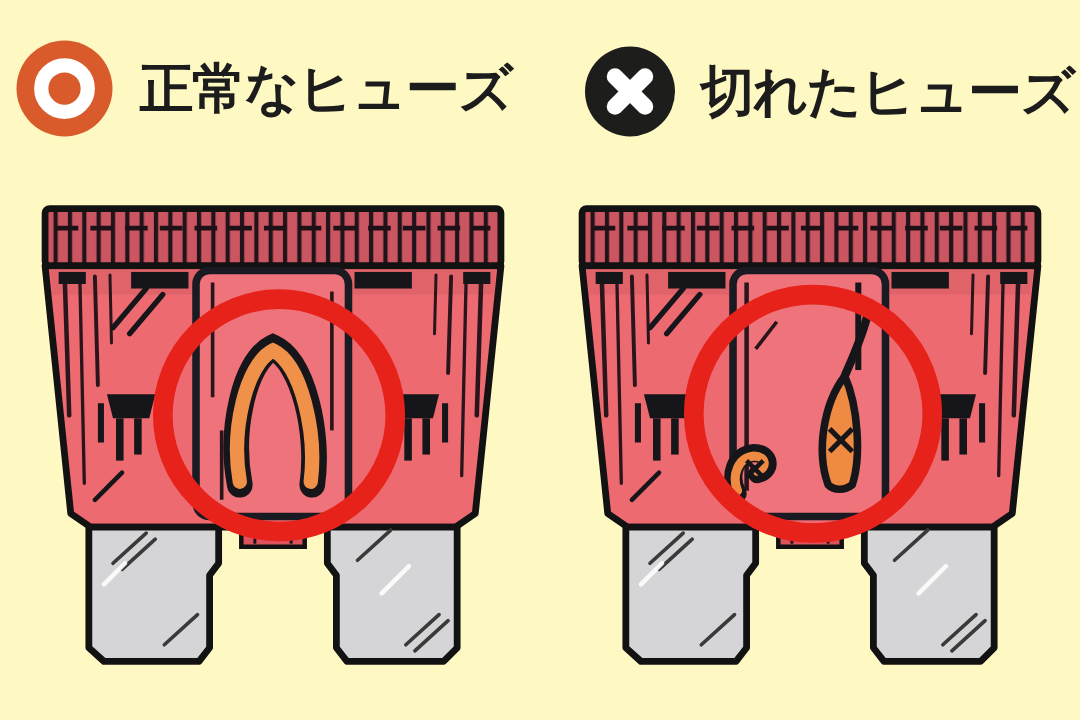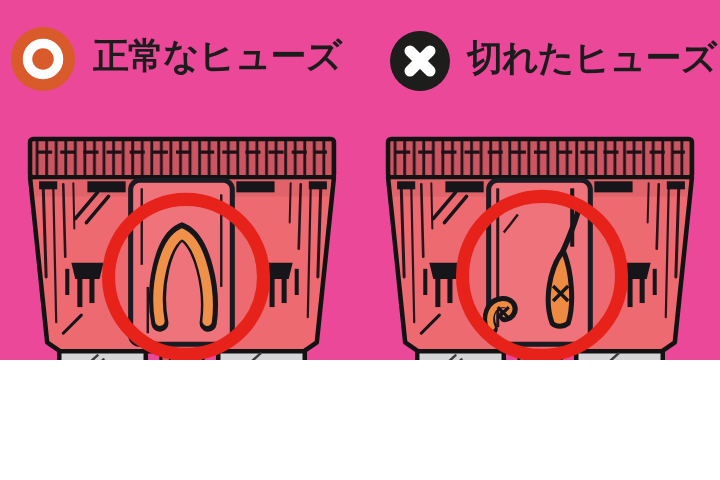--- a/index.html
+++ b/index.html
@@ -1,18 +1,18 @@
 <!DOCTYPE html>
 <html><head>
 <meta charset="utf-8">
 <style>
   html,body{margin:0;padding:0;background:#ffffff;}
   .canvas{
-    position:relative;width:720px;height:360px;background:#ec4899;overflow:hidden;
-    font-family:Liberation Mono, monospace;
+    position:relative;width:720px;height:480px;background:#fef9c3;overflow:hidden;
+    font-family:Liberation Serif, serif;
   }
   .legend{position:absolute;display:flex;align-items:center;}
   .legend-normal{left:10px;top:26px;gap:17px;}
   .legend-blown{left:389px;top:30px;gap:16px;}
   .legend .txt{
     font-size:36px;font-weight:900;color:#1c1c1c;letter-spacing:-1px;
     white-space:nowrap;line-height:1;
   }
   .legend svg{display:block;flex:0 0 auto;}
   .fuse{position:absolute;width:318px;height:auto;}

